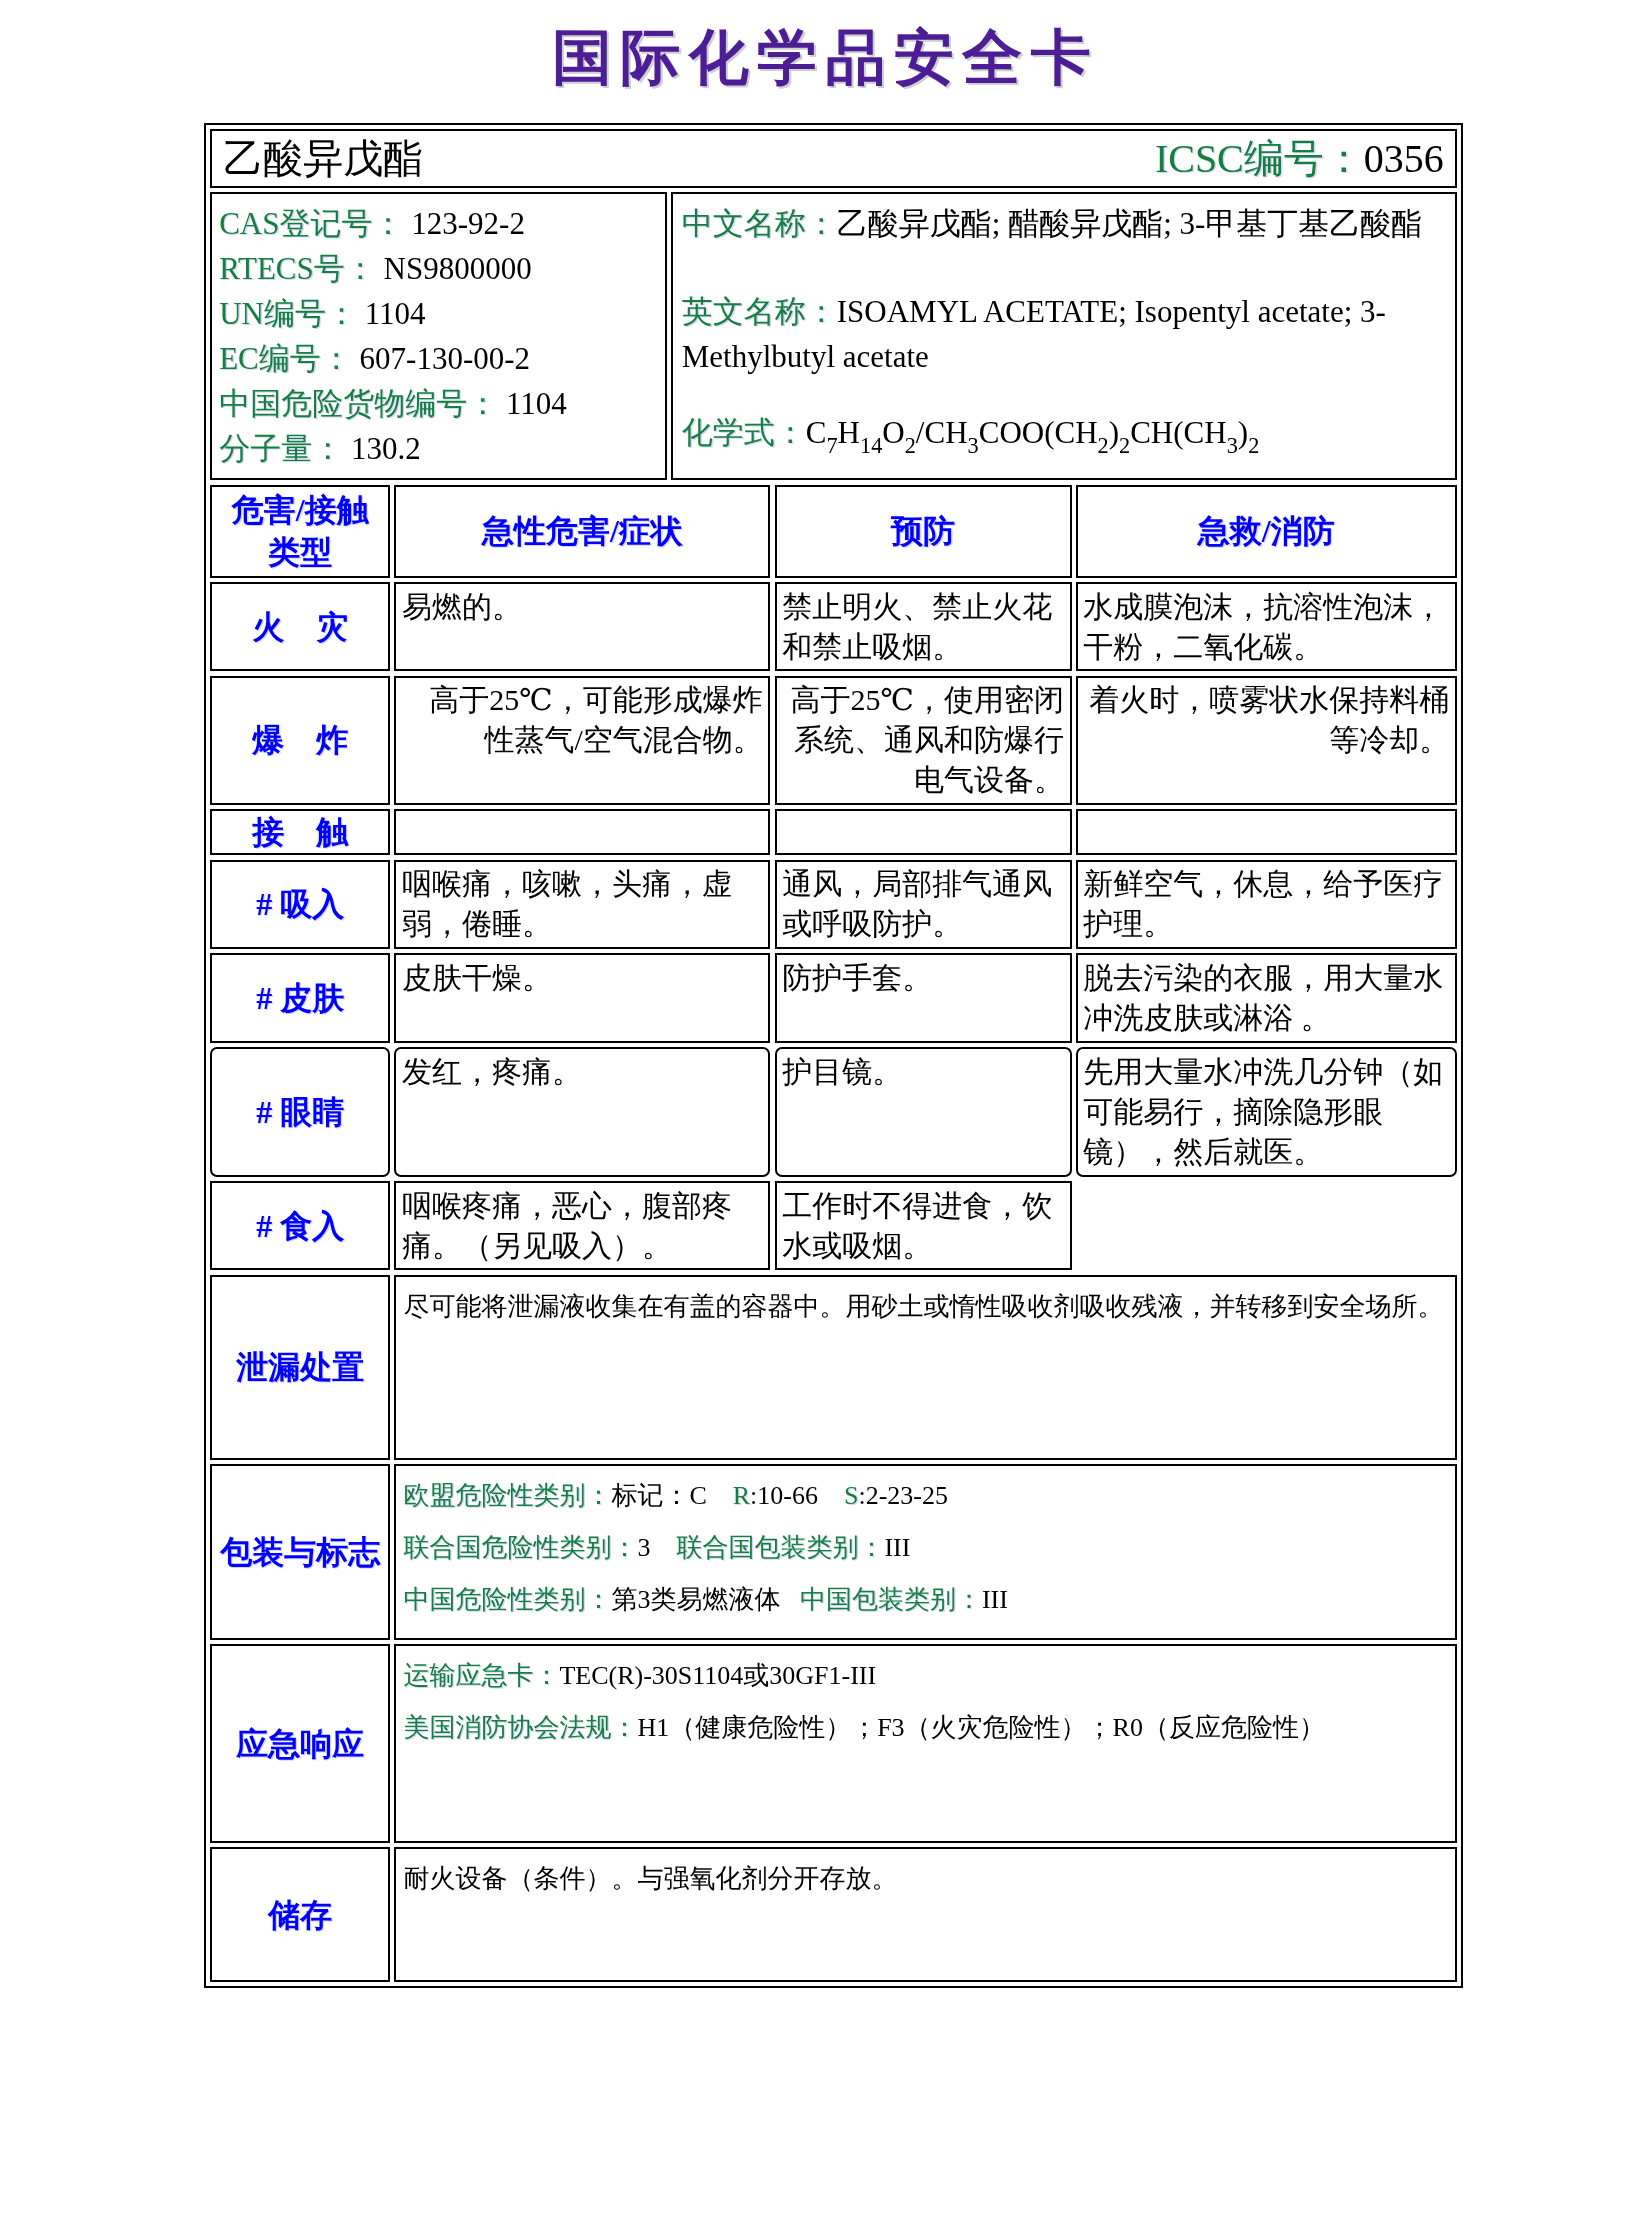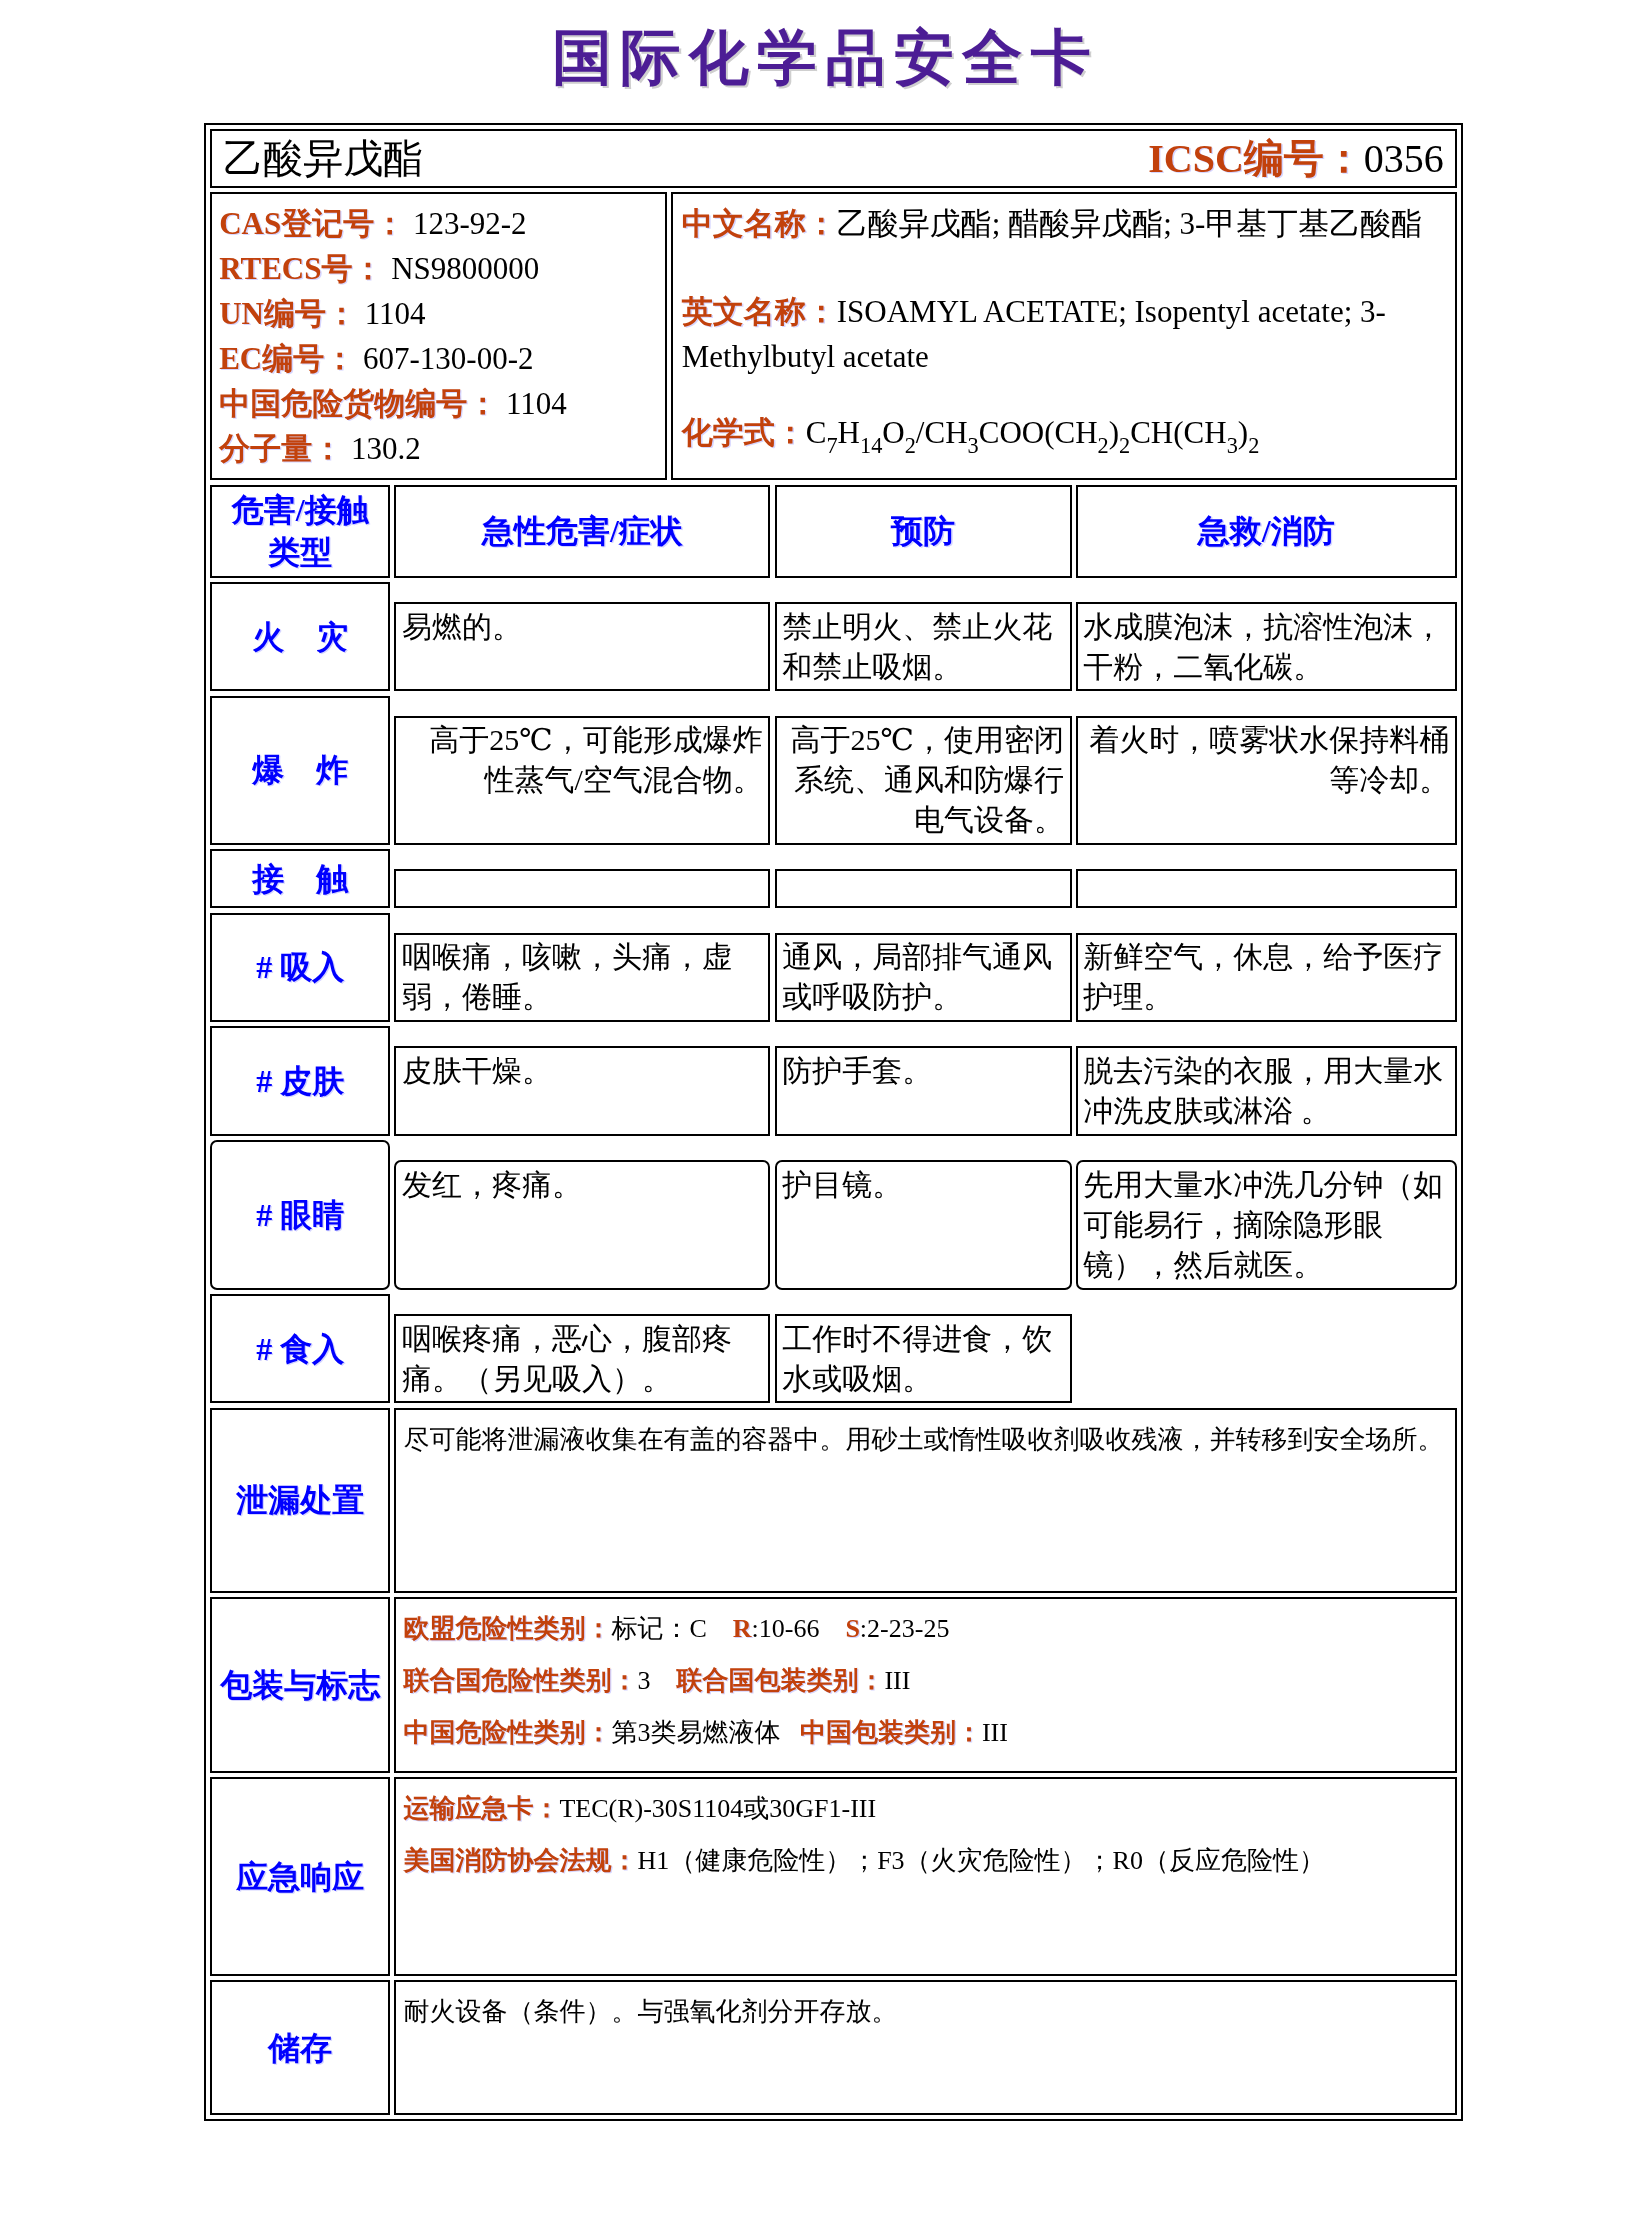--- a/index.html
+++ b/index.html
@@ -38,31 +38,31 @@
   .hdr-row { grid-template-columns: 1fr; }
   .hdr-cell { min-height: 50px; display: flex; align-items: center; justify-content: space-between; padding: 0 11px; font-size: 40px; }
   .icsc { white-space: pre; }
 
   
   .info-row { grid-template-columns: 457px 1fr; }
   .ids-cell { padding: 7px 2px 7px 7px; font-size: 31px; line-height: 45px; }
   .names-cell { padding: 7px 8.4px; font-size: 31px; line-height: 45px; }
   .names-cell .para-zh { margin-bottom: 43px; }
   .names-cell .para-en { margin-bottom: 31px; font-family: "Liberation Serif", "DejaVu Serif", serif; }
-  .b { color: #c2410c; font-weight: bold; text-shadow: 1.4px 1.4px 0 #d5d5ff; }
+  .b { color: #15803d; font-weight: normal; text-shadow: 1.4px 1.4px 0 #d5d5ff; }
   .sub { font-size: 0.72em; vertical-align: -0.45em; }
 
   
   .hz { grid-template-columns: 180px 376px 297px 1fr; }
   .label-cell {
     display: flex; flex-direction: column; align-items: center; justify-content: center;
     text-align: center; font-size: 32px; line-height: 42px;
     color: #0000ff; font-weight: bold; text-shadow: 1.4px 1.4px 0 #d5d5ff;
   }
-  .body-cell { padding: 2.8px 5.6px; font-size: 30px; line-height: 40px; margin-top: 20px; }
+  .body-cell { padding: 2.8px 5.6px; font-size: 30px; line-height: 40px; }
   .hz-head { min-height: 93px; }
   .r-fire   { min-height: 73px; }
   .r-expl   { min-height: 110px; text-align: right; }
   .r-cont   { min-height: 39px; }
   .r-inh    { min-height: 79px; }
   .r-skin   { min-height: 74px; }
   .r-eye    { min-height: 109px; border-radius: 7px; }
   .r-ing    { min-height: 71px; }
 
   

